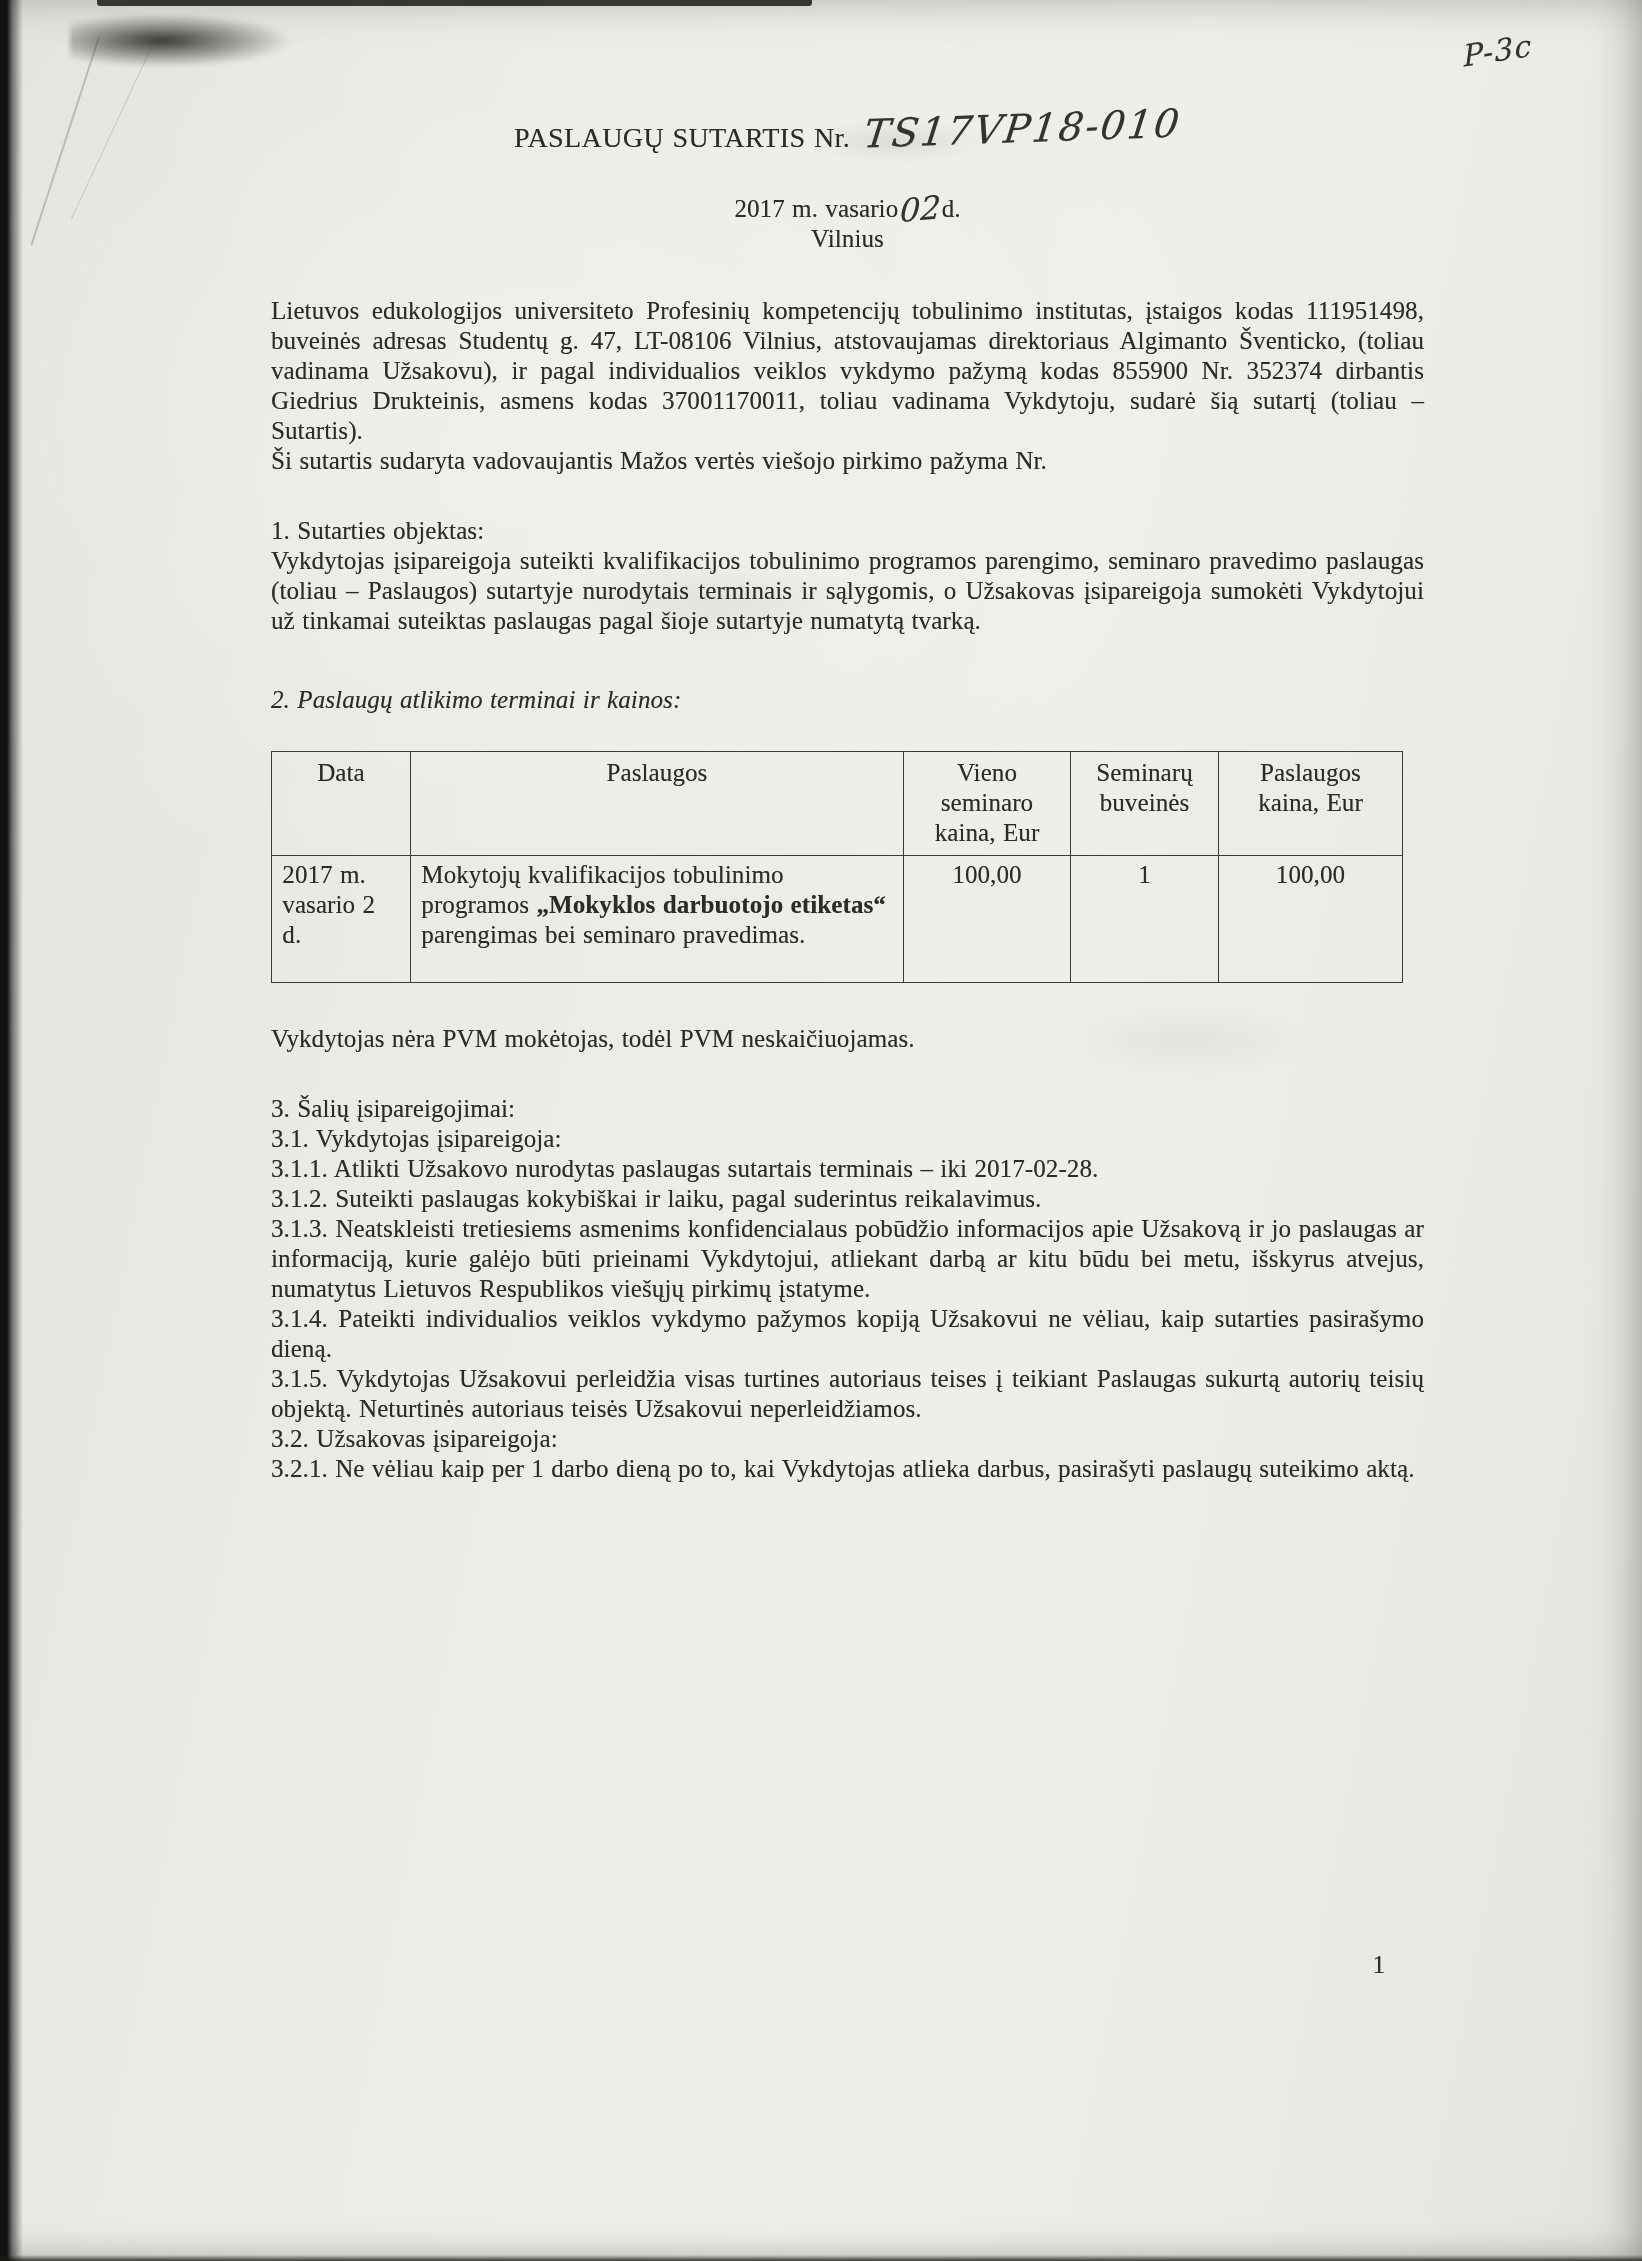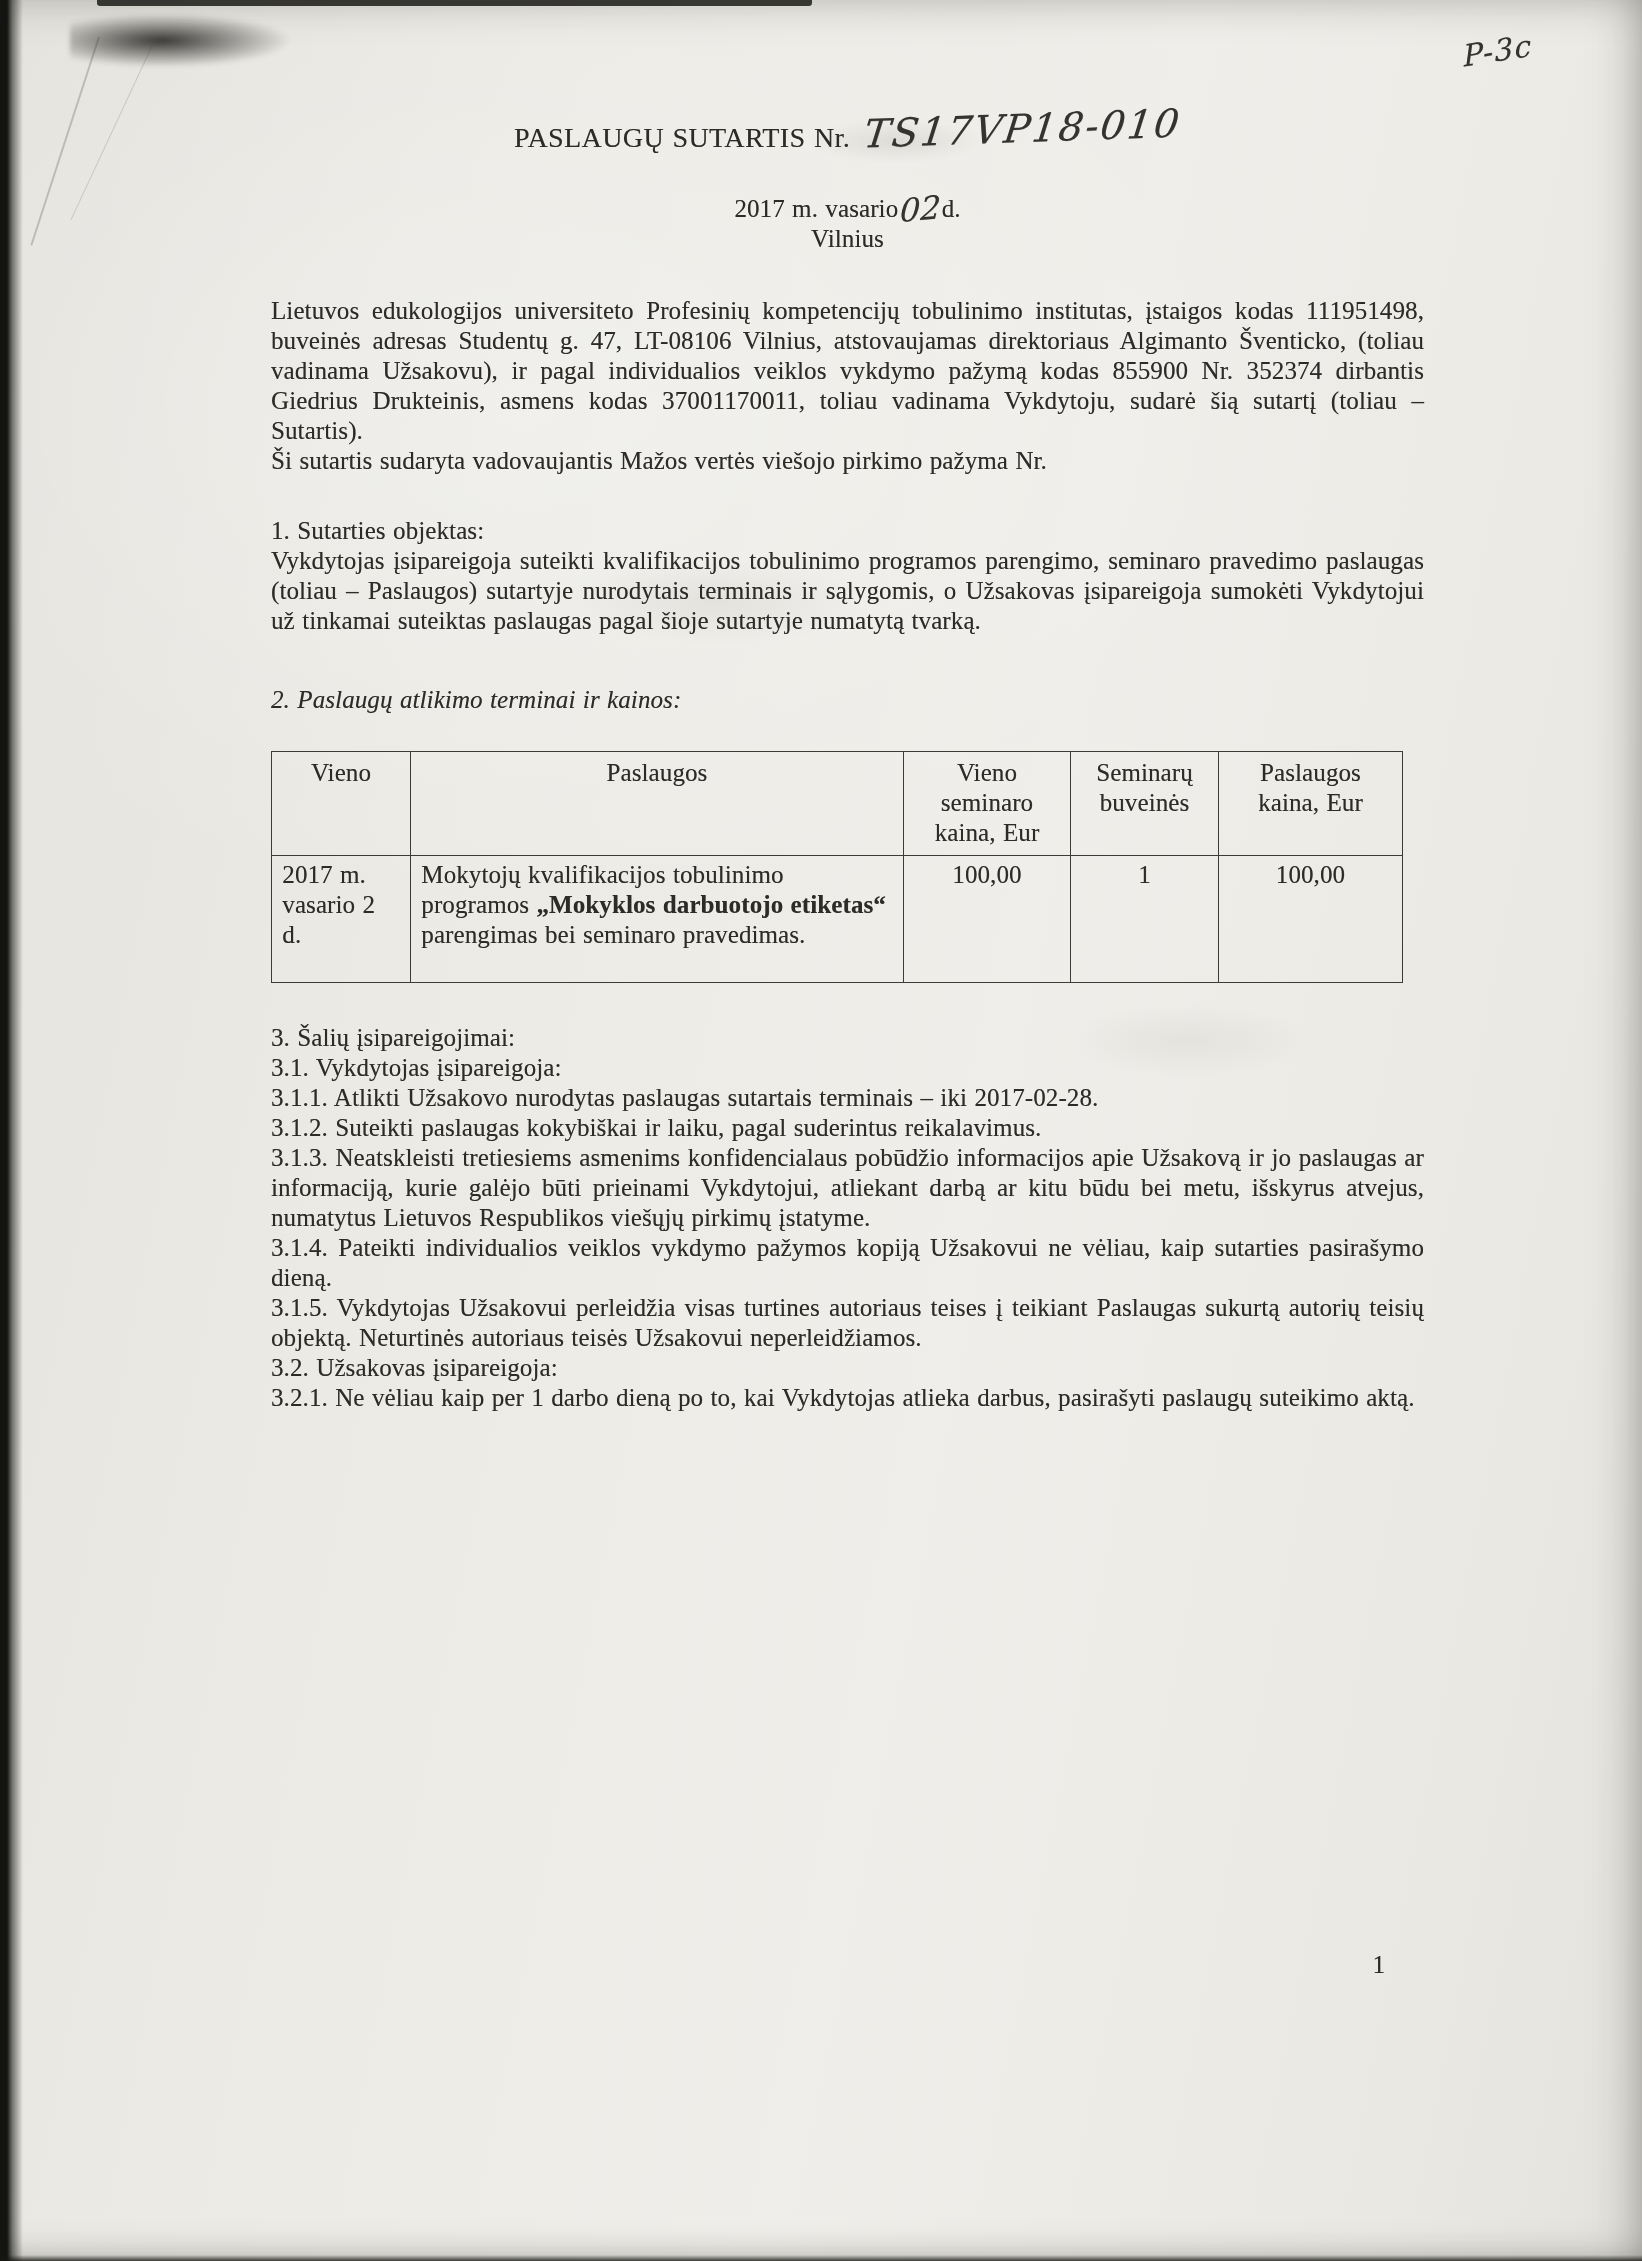--- a/index.html
+++ b/index.html
@@ -132,36 +132,37 @@
     <table class="pricing">
       <colgroup>
         <col style="width:139px">
         <col style="width:493px">
         <col style="width:167px">
         <col style="width:148px">
         <col style="width:184px">
       </colgroup>
       <tbody>
         <tr>
-          <th>Vieno</th>
+          <th>Data</th>
           <th>Paslaugos</th>
           <th class="v-mid">Vieno seminaro kaina, Eur</th>
           <th class="v-mid">Seminarų buveinės</th>
           <th class="v-mid">Paslaugos kaina, Eur</th>
         </tr>
         <tr>
           <td class="tall">2017 m. vasario 2 d.</td>
           <td><span>Mokytojų kvalifikacijos tobulinimo programos </span><span class="b">„Mokyklos darbuotojo etiketas“</span><span> parengimas bei seminaro pravedimas.</span></td>
           <td class="c">100,00</td>
           <td class="c">1</td>
           <td class="c">100,00</td>
         </tr>
       </tbody>
     </table>
 
+    <p class="para pvm-note single-line">Vykdytojas nėra PVM mokėtojas, todėl PVM neskaičiuojamas.</p>
 
     <p class="para heading-line gap-md">3. Šalių įsipareigojimai:</p>
     <p class="para">3.1. Vykdytojas įsipareigoja:</p>
     <p class="para">3.1.1. Atlikti Užsakovo nurodytas paslaugas sutartais terminais – iki 2017-02-28.</p>
     <p class="para">3.1.2. Suteikti paslaugas kokybiškai ir laiku, pagal suderintus reikalavimus.</p>
     <p class="para">3.1.3. Neatskleisti tretiesiems asmenims konfidencialaus pobūdžio informacijos apie Užsakovą ir jo paslaugas ar informaciją, kurie galėjo būti prieinami Vykdytojui, atliekant darbą ar kitu būdu bei metu, išskyrus atvejus, numatytus Lietuvos Respublikos viešųjų pirkimų įstatyme.</p>
     <p class="para">3.1.4. Pateikti individualios veiklos vykdymo pažymos kopiją Užsakovui ne vėliau, kaip sutarties pasirašymo dieną.</p>
     <p class="para">3.1.5. Vykdytojas Užsakovui perleidžia visas turtines autoriaus teises į teikiant Paslaugas sukurtą autorių teisių objektą. Neturtinės autoriaus teisės Užsakovui neperleidžiamos.</p>
     <p class="para">3.2. Užsakovas įsipareigoja:</p>
     <p class="para">3.2.1. Ne vėliau kaip per 1 darbo dieną po to, kai Vykdytojas atlieka darbus, pasirašyti paslaugų suteikimo aktą.</p>

